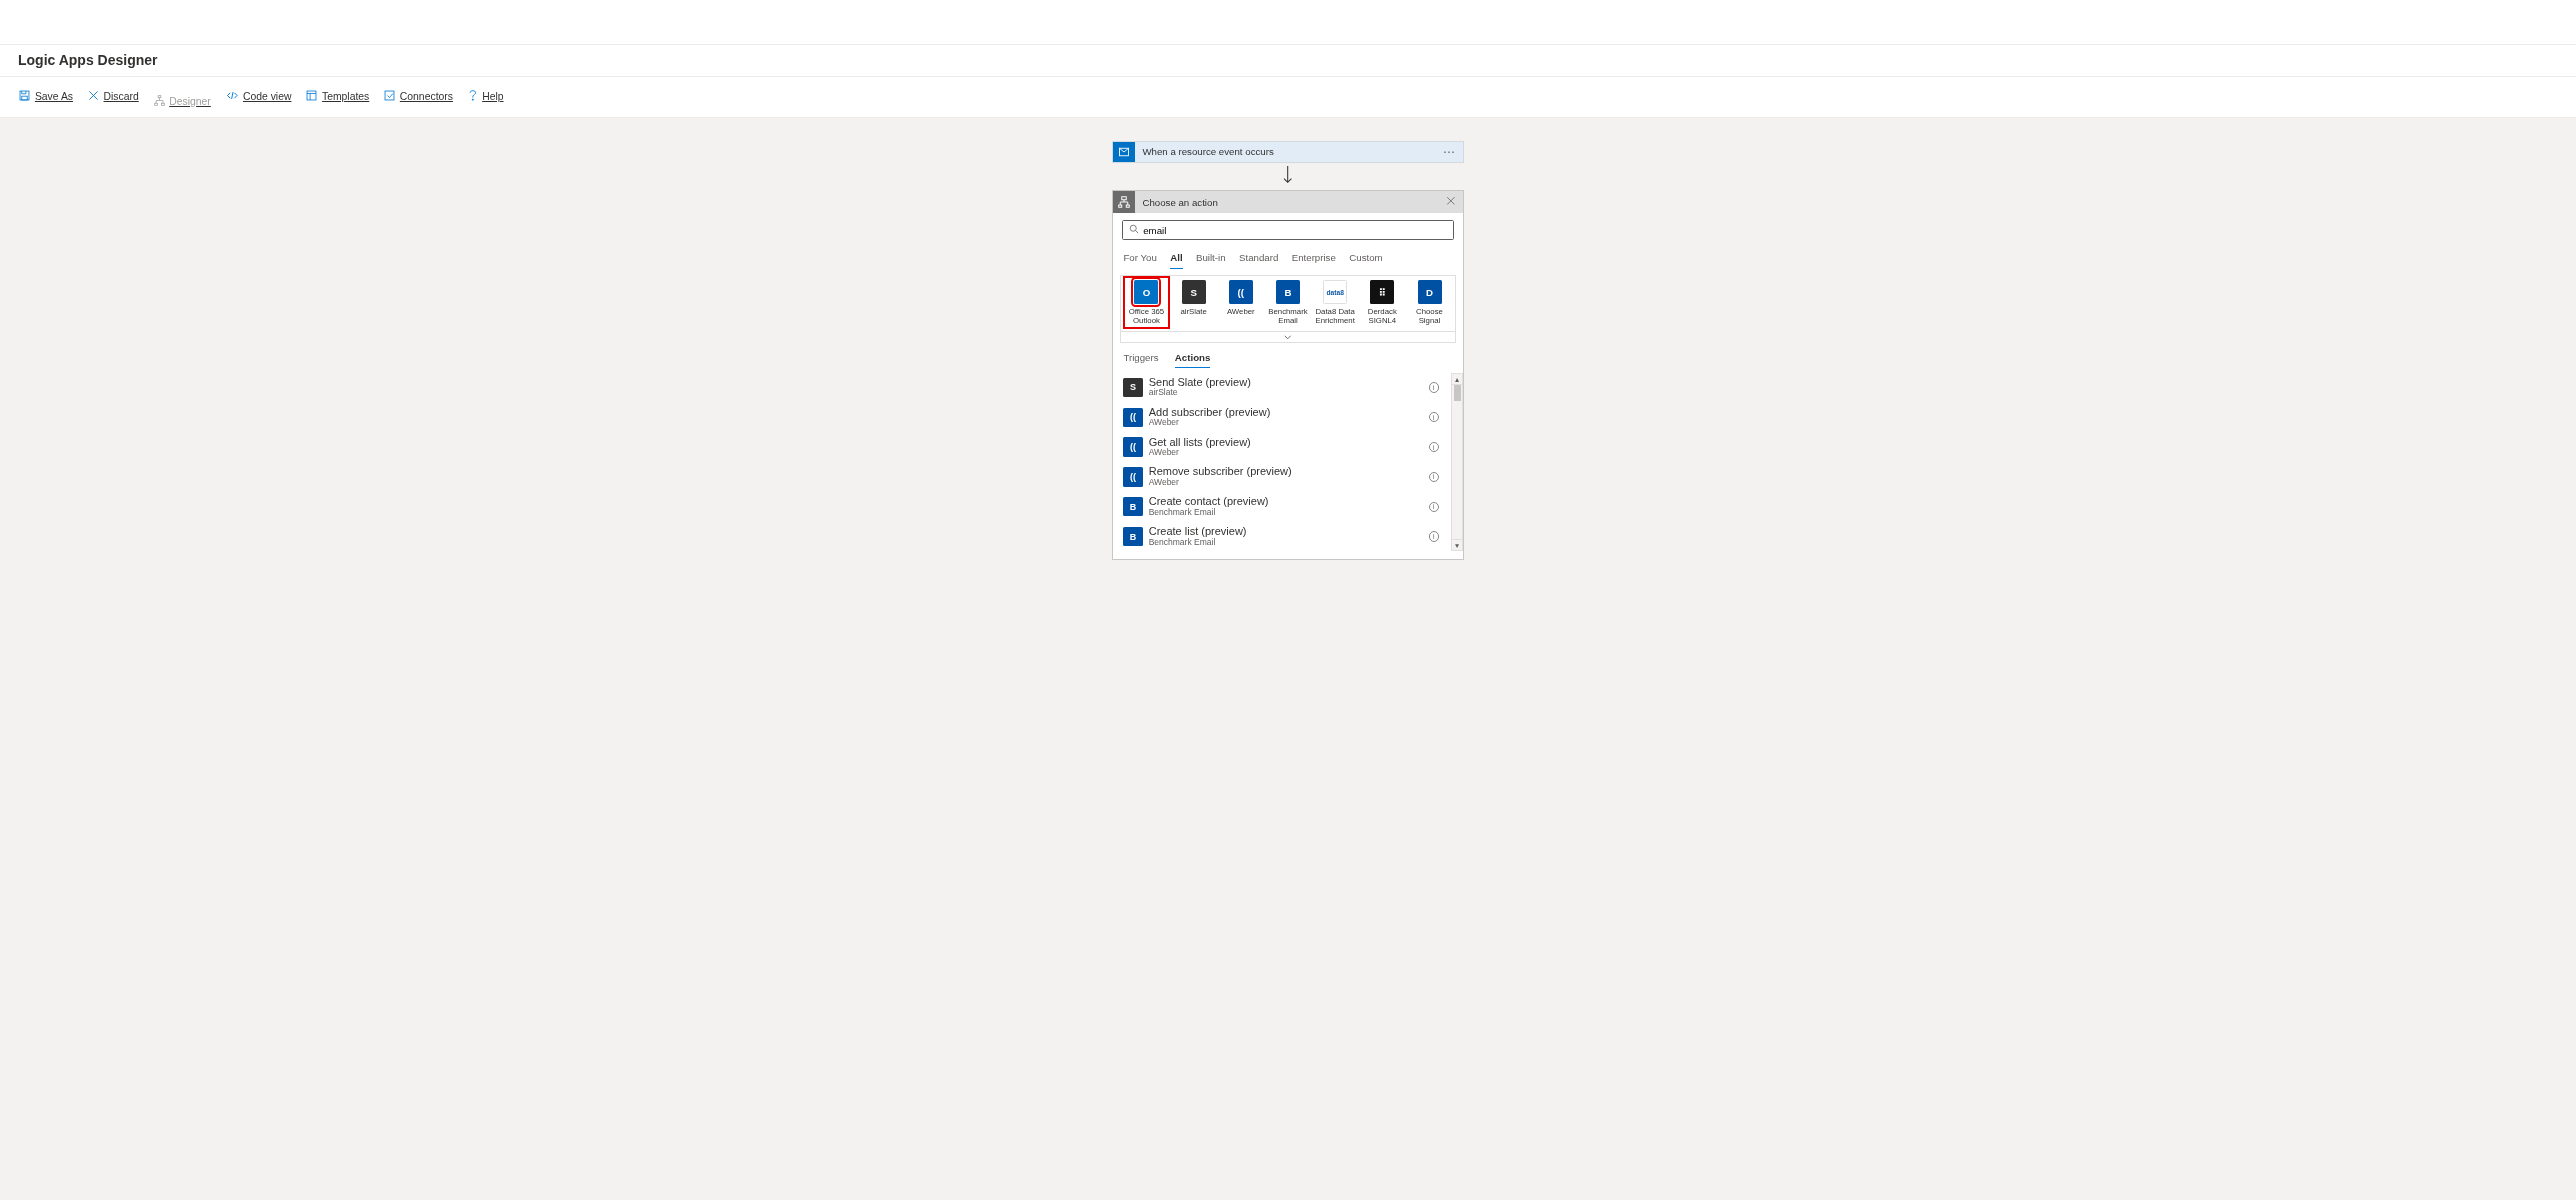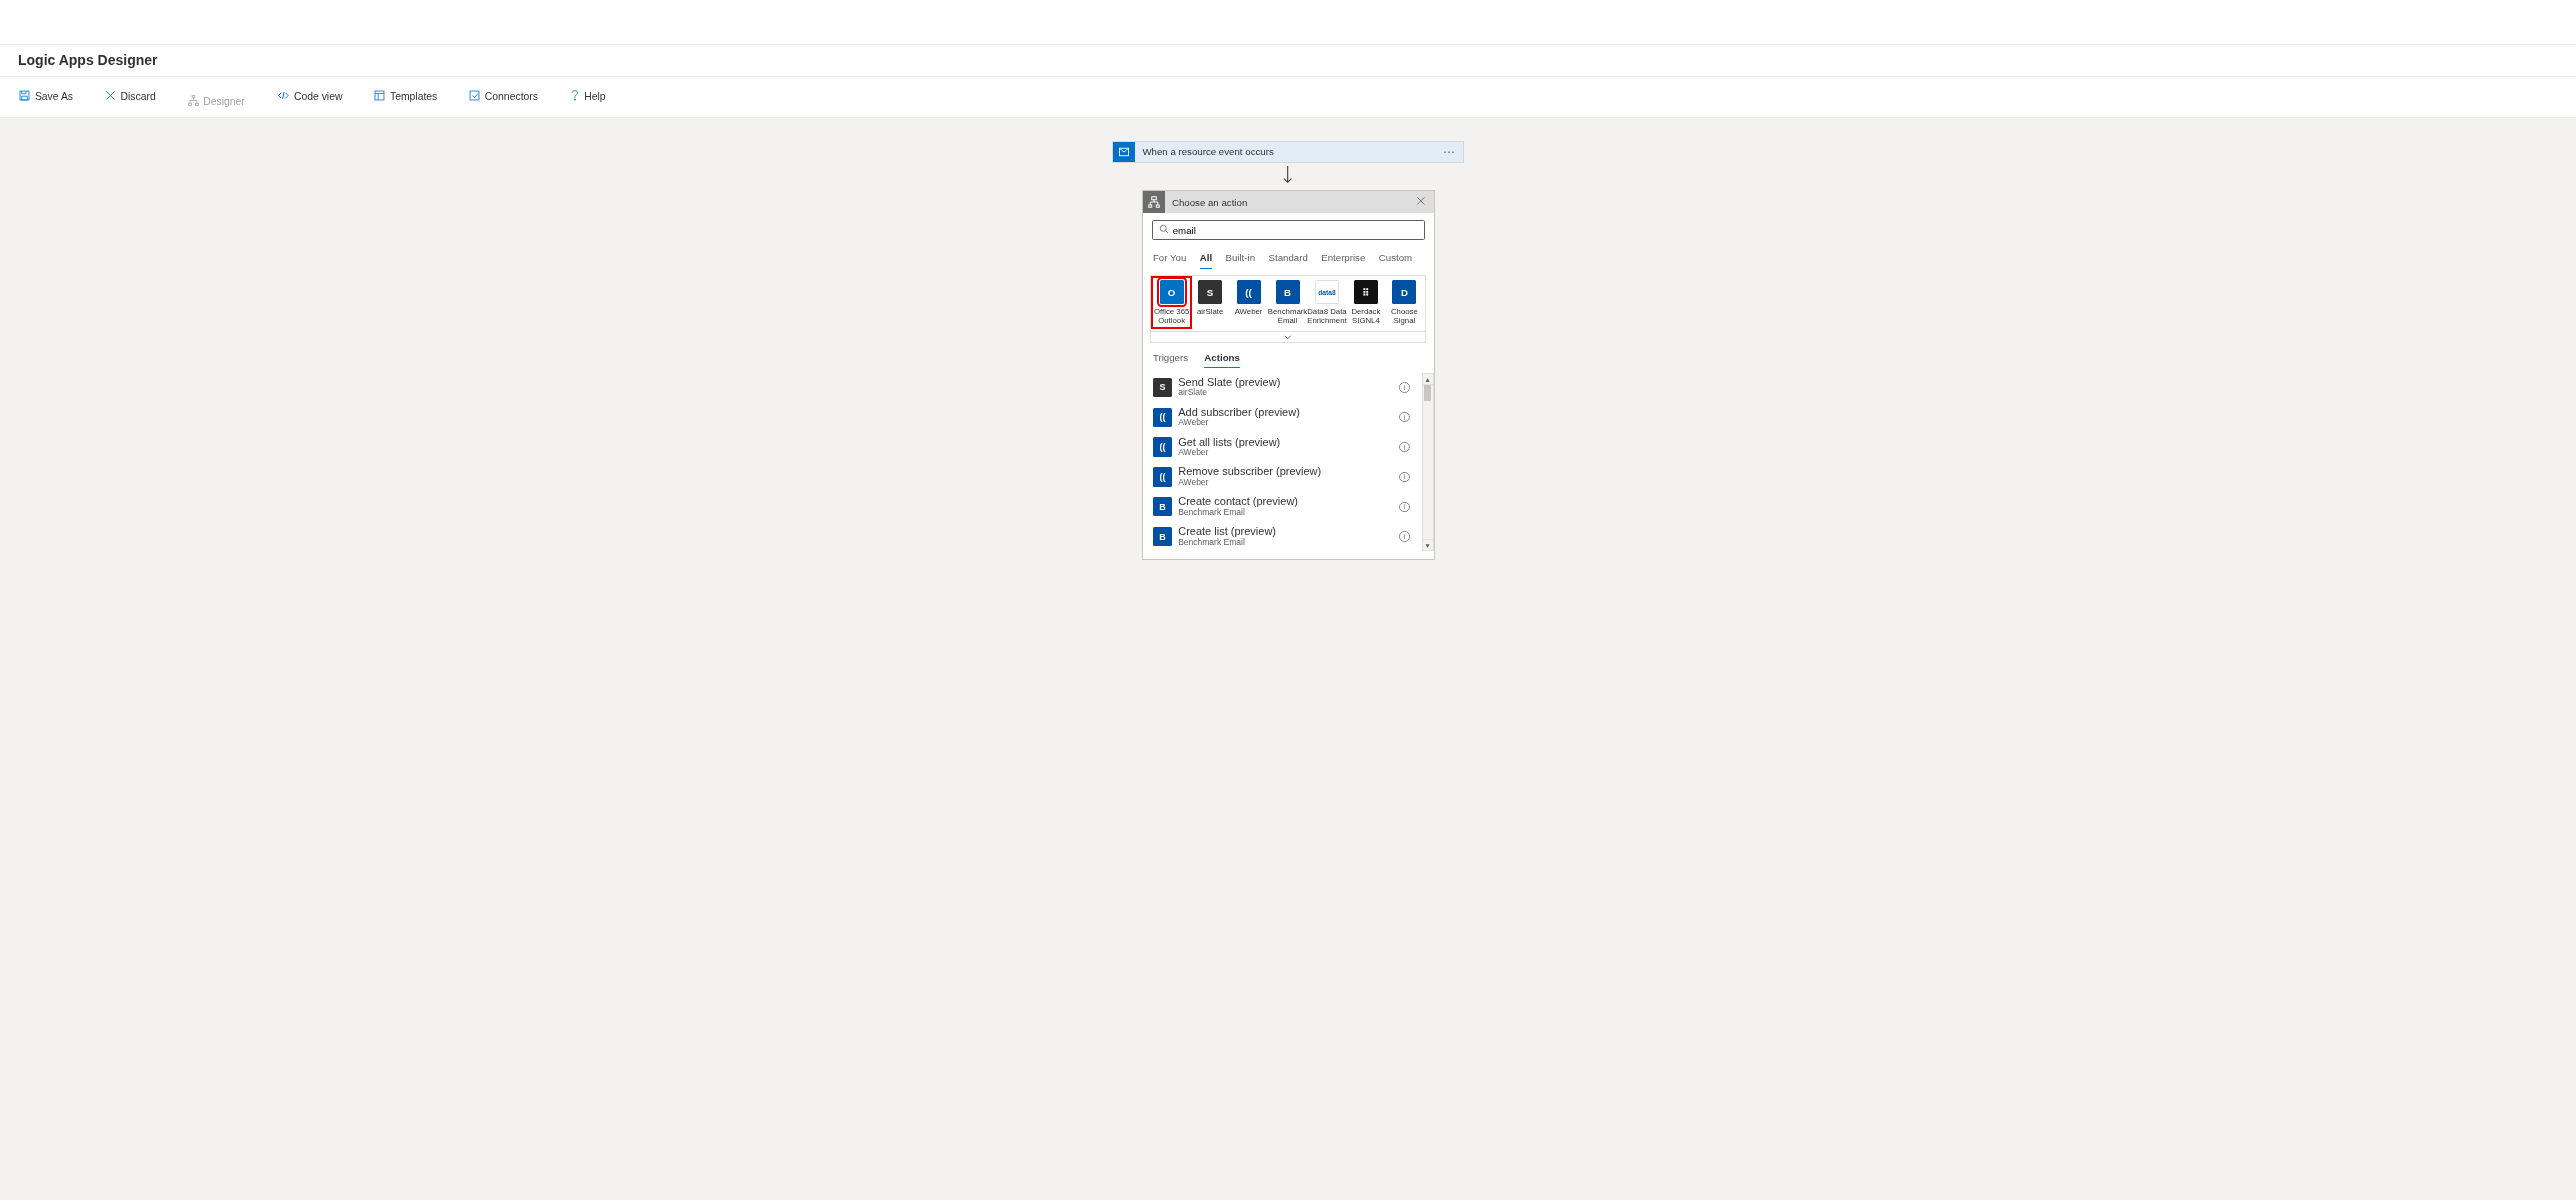--- a/index.html
+++ b/index.html
@@ -13,24 +13,25 @@
     padding: 7.4px 18px;
     border-bottom: 0.7px solid #edebe9;
     border-top: 0.7px solid #edebe9;
     font-size: 14px;
     font-weight: 600;
     margin-top: 44px;
   }
   .toolbar {
     display: flex;
     align-items: center;
-    gap: 20px;
+    gap: 3px;
     padding: 4.5px 13.4px;
     border-bottom: 0.7px solid #edebe9;
     background: #fff;
+    text-decoration: underline;
   }
   .toolbar-btn {
     display: inline-flex;
     align-items: center;
     gap: 4.5px;
     padding: 4.5px 6px;
     border: none;
     background: transparent;
     cursor: pointer;
     font-size: 10.4px;
@@ -78,21 +79,21 @@
     color: #605e5c;
     cursor: pointer;
     font-size: 12px;
     letter-spacing: 0.7px;
   }
   .arrow {
     color: #323130;
     padding: 3px 0;
   }
   .action-panel {
-    width: 293px;
+    width: 352px;
     border: 0.7px solid #c8c6c4;
     background: #fff;
   }
   .action-header {
     display: flex;
     align-items: center;
     background: #dedede;
     height: 22px;
   }
   .action-header-icon {

